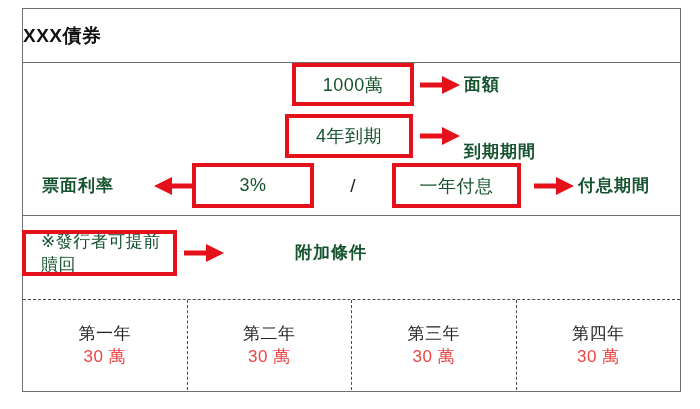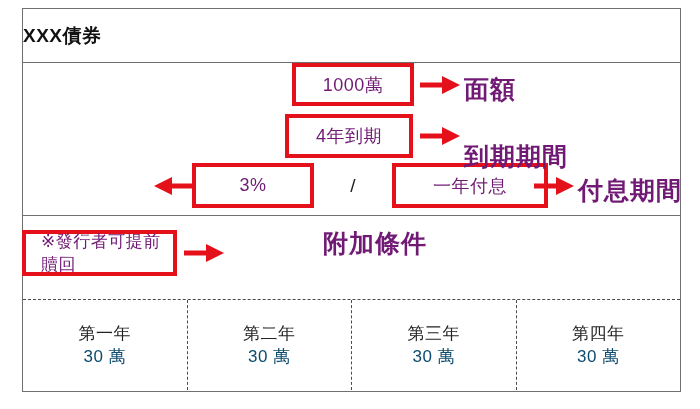--- a/index.html
+++ b/index.html
@@ -66,68 +66,68 @@
     flex: 1 1 0;
     display: flex;
     flex-direction: column;
     align-items: center;
     justify-content: center;
     border-right: 1.4px dashed #4a4a4a;
     box-sizing: border-box;
   }
   .sched-cell:last-child { border-right: none; }
   .sched-year   { font-size: 17px; color: #222; letter-spacing: 0.5px; }
-  .sched-amount { font-size: 17px; color: #0c4a6e; letter-spacing: 0.5px; }
+  .sched-amount { font-size: 17px; color: #ef4444; letter-spacing: 0.5px; }
 
   
   .vbox {
     position: absolute;
     border: 4px solid #E4101A;
     background: #ffffff;
     box-sizing: border-box;
     display: flex;
     align-items: center;
     justify-content: center;
     font-size: 18px;
-    color: #701a75;
+    color: #14532d;
     letter-spacing: 0.5px;
     z-index: 5;
   }
   .vbox-face    { left: 292px; top: 63px;  width: 122px; height: 43px; }
   .vbox-mature  { left: 285px; top: 114px; width: 128px; height: 44px; }
   .vbox-coupon  { left: 192px; top: 163px; width: 122px; height: 45px; }
-  .vbox-freq    { left: 392px; top: 163px; width: 156px; height: 45px; }
+  .vbox-freq    { left: 392px; top: 163px; width: 129px; height: 45px; }
   .vbox-extra   {
     left: 22px; top: 230px; width: 155px; height: 46px;
     font-size: 17px; justify-content: flex-start; padding-left: 15px;
   }
 
   
   .slash {
     position: absolute;
     left: 314px; top: 163px; width: 78px; height: 45px;
     display: flex; align-items: center; justify-content: center;
     font-size: 19px; color: #222; z-index: 4;
   }
 
   
   .ann-label {
     position: absolute;
-    font-size: 25px;
+    font-size: 17px;
     font-weight: bold;
-    color: #701a75;
+    color: #14532d;
     letter-spacing: 1px;
     white-space: nowrap;
     z-index: 6;
   }
   .lbl-face    { left: 464px; top: 73px; }
   .lbl-mature  { left: 464px; top: 124px; margin-top: 16px; }
   .lbl-freq    { left: 578px; top: 174px; }
   .lbl-coupon  { left: 42px;  top: 174px; }
-  .lbl-extra   { left: 295px; top: 227px; margin-left: 28px; }
+  .lbl-extra   { left: 295px; top: 241px; }
 
   
   .arrow {
     position: absolute;
     z-index: 6;
     overflow: visible;
   }
   .ar-face   { left: 418px; top: 74px;  }
   .ar-mature { left: 418px; top: 125px; }
   .ar-freq   { left: 532px; top: 175px; }
@@ -198,16 +198,17 @@
     <path d="M20 2 L2 11 L20 20 Z" fill="#E4101A"></path>
   </svg>
 
   <svg class="arrow ar-extra" width="44" height="22" viewBox="0 0 44 22">
     <path d="M2 11 H30" stroke="#E4101A" stroke-width="5" stroke-linecap="butt"></path>
     <path d="M24 2 L42 11 L24 20 Z" fill="#E4101A"></path>
   </svg>
 
   <div class="ann-label lbl-face">面額</div>
   <div class="ann-label lbl-mature">到期期間</div>
+  <div class="ann-label lbl-coupon">票面利率</div>
   <div class="ann-label lbl-freq">付息期間</div>
   <div class="ann-label lbl-extra">附加條件</div>
 
 </div>
 
 </body></html>

